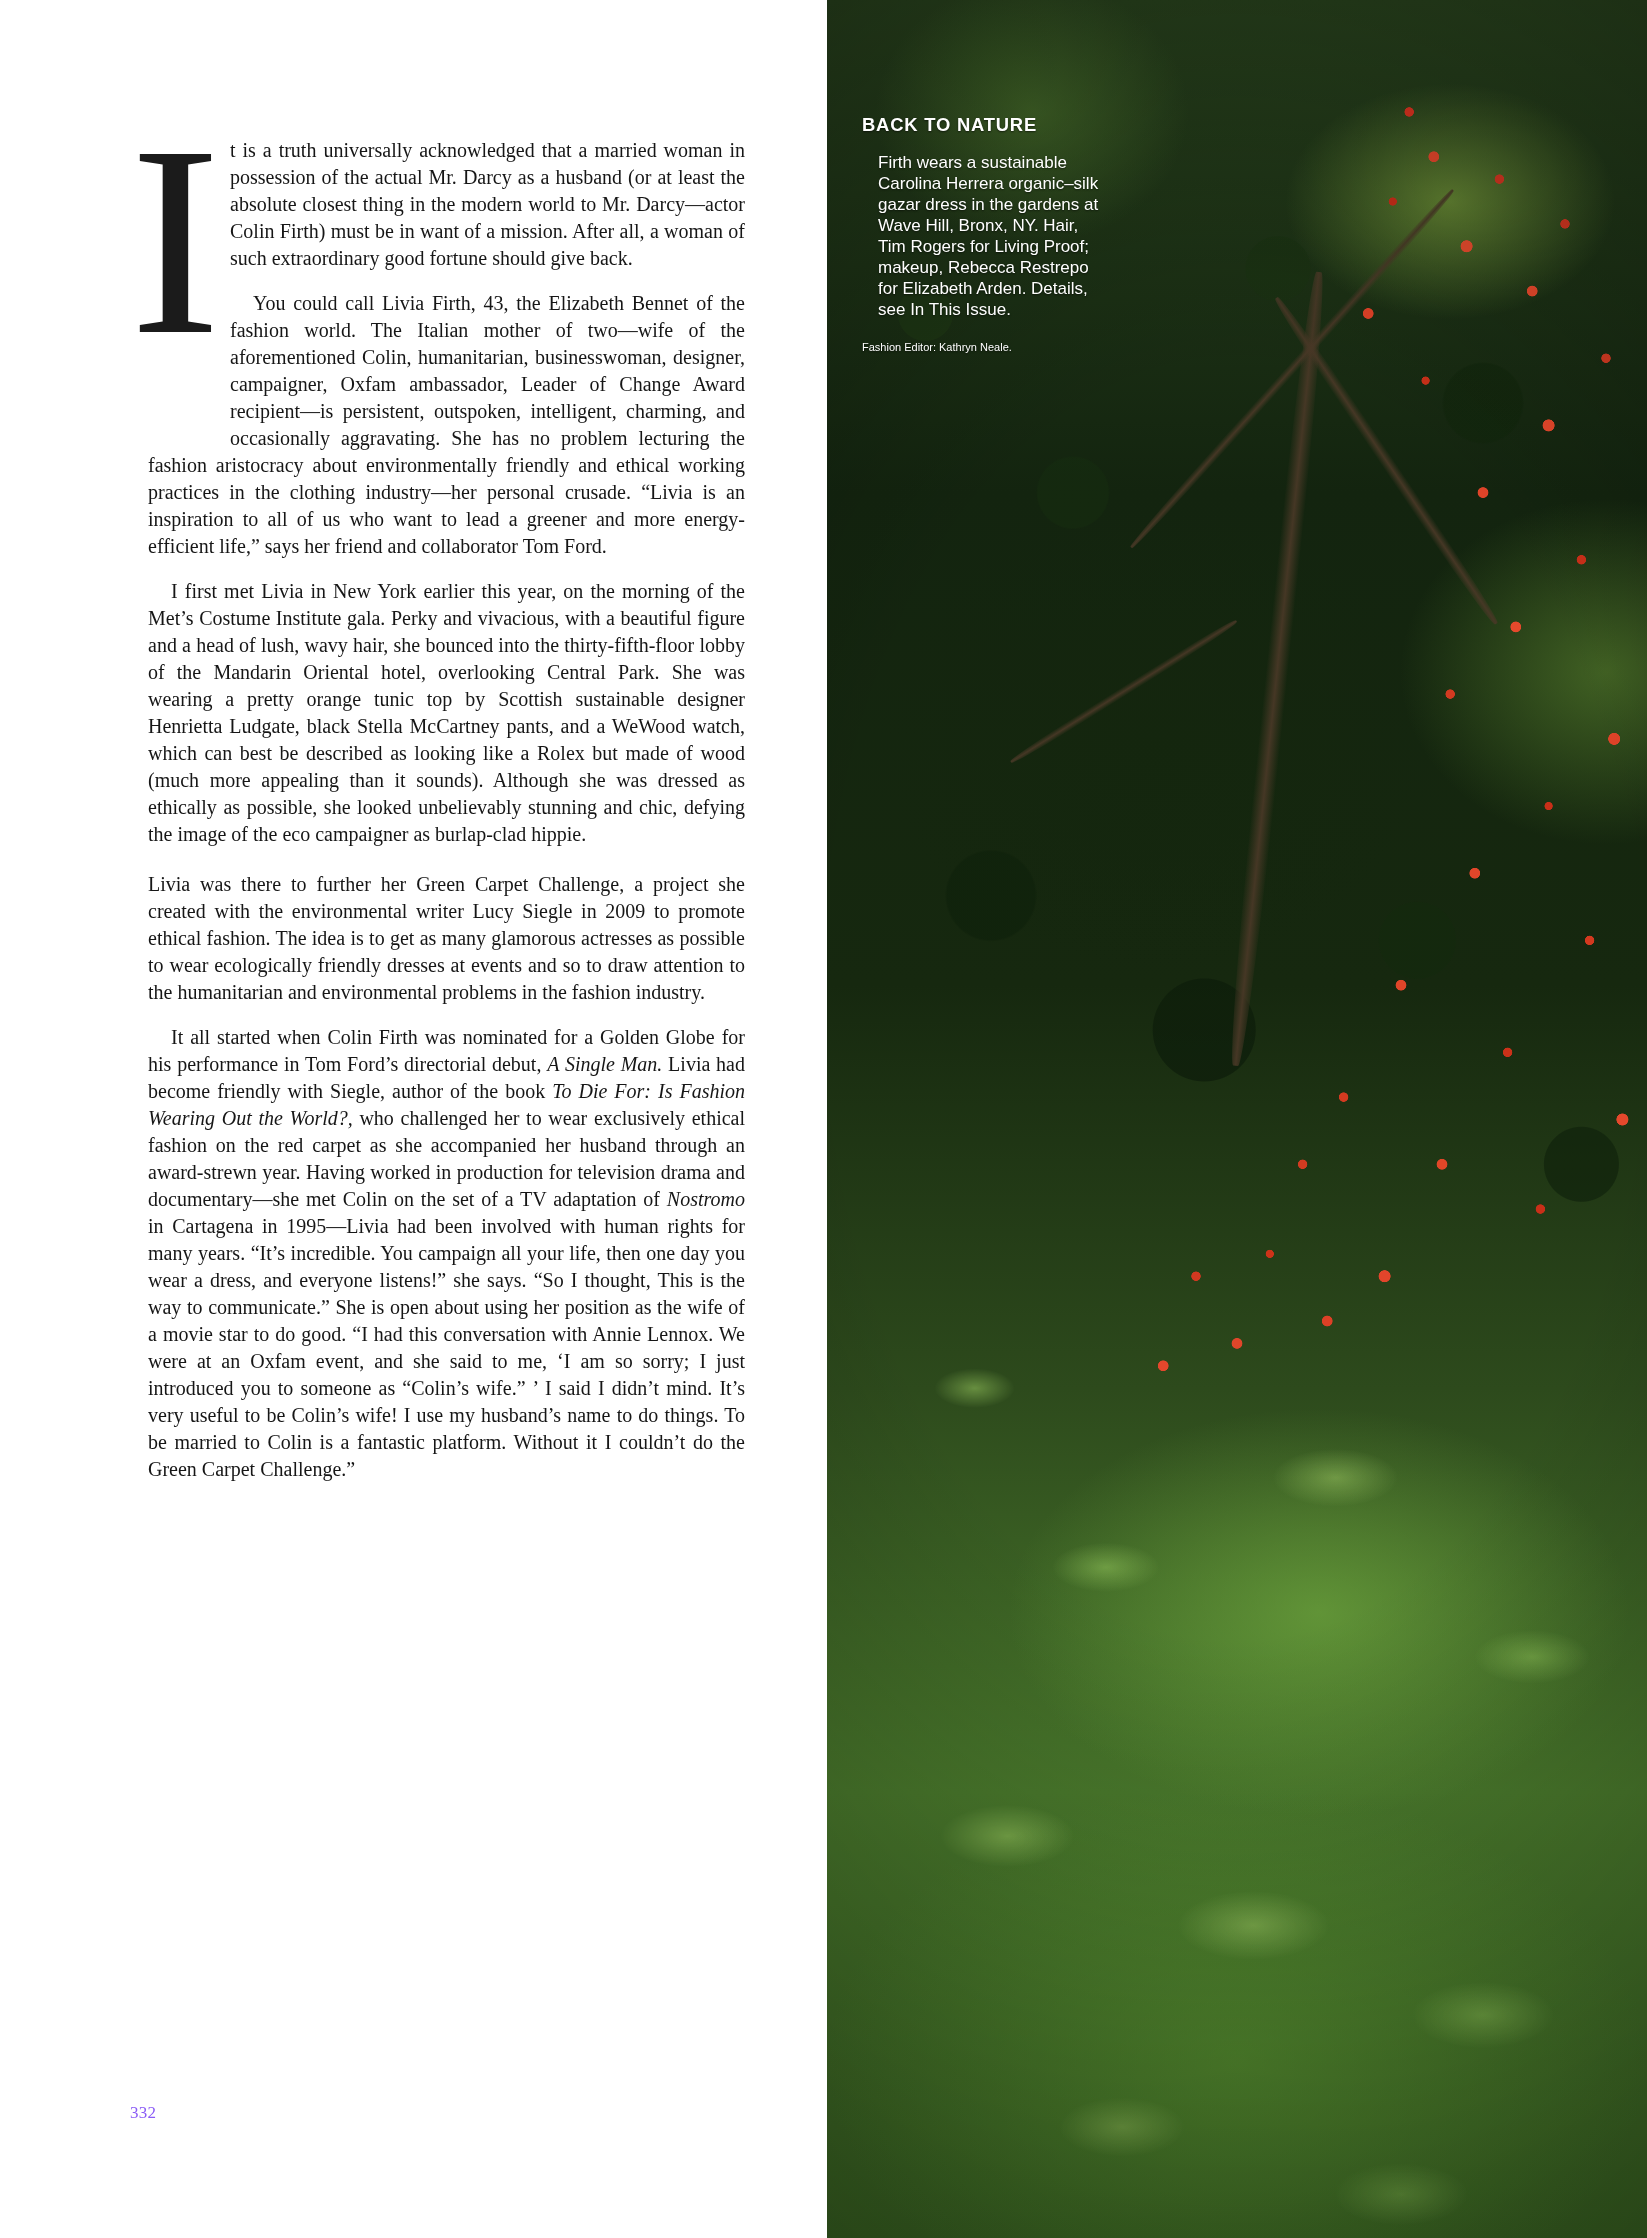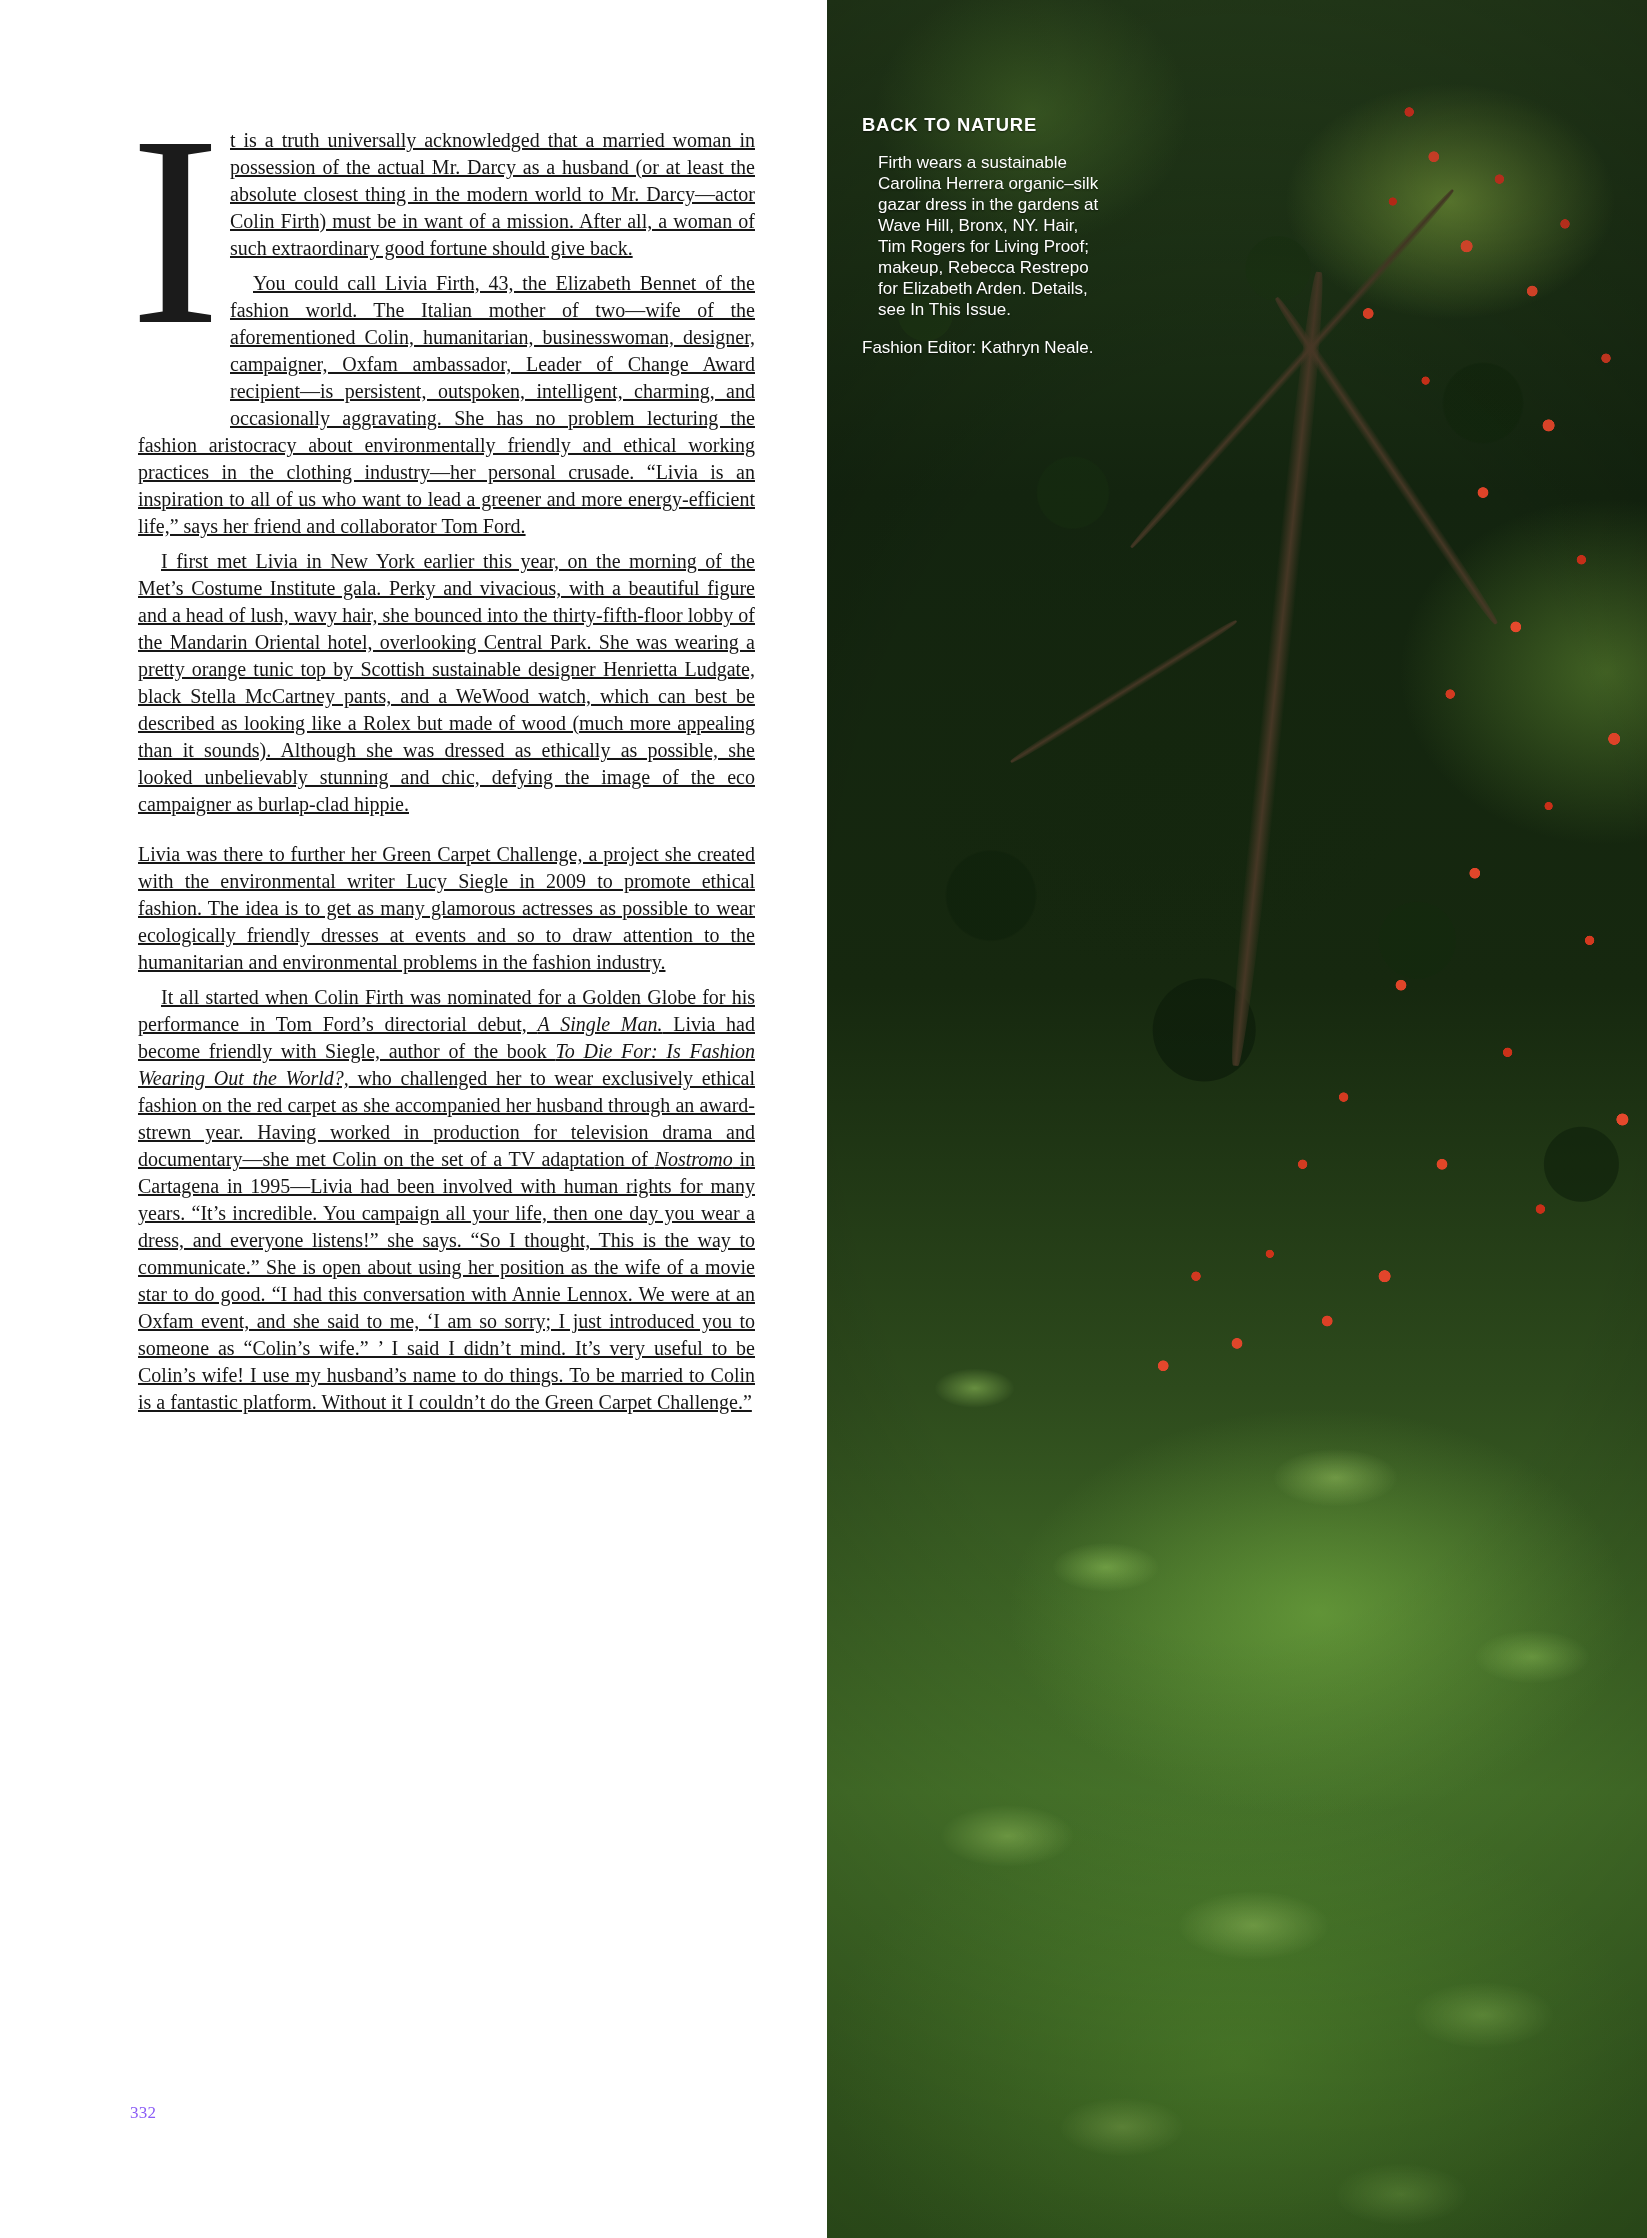--- a/index.html
+++ b/index.html
@@ -38,23 +38,22 @@
   .body-text {
     font-family: "Liberation Serif", serif;
     font-size: 20px;
     line-height: 27px;
     color: #161616;
     text-align: justify;
     text-justify: inter-word;
     hyphens: manual;
   }
   .body-text p {
-    margin: 8px;
+    margin: 18px;
     text-indent: 23px;
-    text-decoration: underline;
   }
   .body-text p.no-indent {
     text-indent: 0;
   }
   .body-text p.gap-before {
     margin-top: 23px;
   }
 
   
   .dropcap-block {
@@ -212,21 +211,21 @@
     margin: 0 0 3.8px 0;
     line-height: 1.2;
   }
   .caption-body {
     font-size: 17px;
     line-height: 21px;
     margin: 16px;
     font-weight: 400;
   }
   .caption-credit {
-    font-size: 17px;
+    font-size: 11px;
     line-height: 21px;
     margin: 16.5px 0 0 0;
     font-weight: 400;
   }
 </style>
 </head>
 <body>
 
 <div class="page">
 

